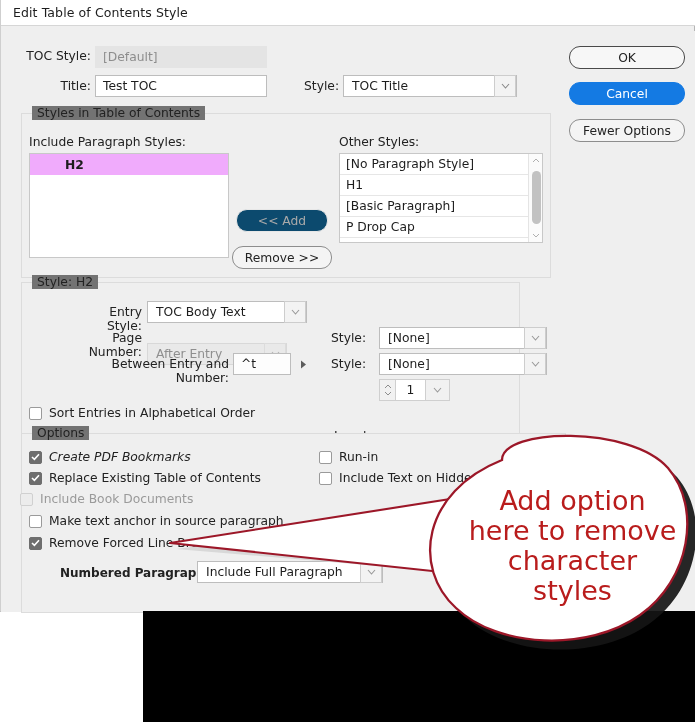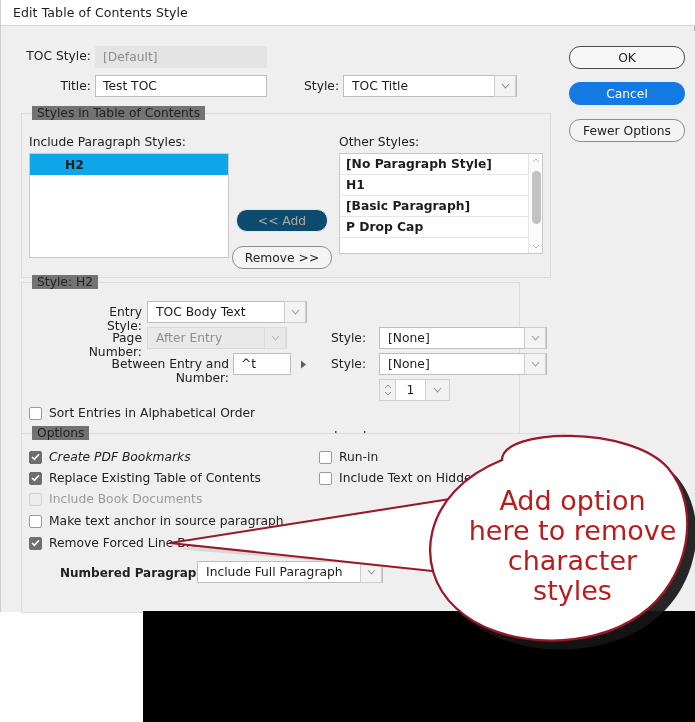--- a/index.html
+++ b/index.html
@@ -82,21 +82,21 @@
 
   
   .listbox {
     position:absolute; background:#ffffff; border:1px solid #c8c8c8;
     overflow:hidden;
   }
   .listbox .item {
     height:21px; font-size:12.3px; color:#1d1d1d;
     display:flex; align-items:center; padding-left:6px;
   }
-  .listbox .item.sel { background:#0ea5e9; font-weight:bold;padding-left:35px; }
+  .listbox .item.sel { background:#f0abfc; font-weight:bold;padding-left:35px; }
   .listbox.striped .item { border-bottom:1px solid #e6e6e6; }
 
   .vscroll {
     position:absolute; right:0; top:0; bottom:0; width:14px;
     background:#fbfbfb; border-left:1px solid #e4e4e4;
   }
   .vscroll .arrow { height:13px; display:flex; align-items:center; justify-content:center; }
   .vscroll .thumb {
     position:absolute; left:3px; width:9px; top:17px; height:53px;
     background:#c2c2c2; border-radius:5px;
@@ -191,21 +191,21 @@
 
     <div class="listbox" style="left:28px; top:122px; width:200px; height:105px;">
       <div class="item sel">H2</div>
     </div>
 
     <div class="btn flat-disabled" style="position:absolute; left:235px; top:178px; width:92px;">&lt;&lt; Add</div>
     <div class="btn" style="position:absolute; left:231px; top:215px; width:100px;">Remove &gt;&gt;</div>
 
     <span class="lbl" style="position:absolute; left:338px; top:104px;">Other Styles:</span>
 
-    <div class="listbox striped" style="left:338px; top:122px; width:204px; height:101px;font-weight:bold;">
+    <div class="listbox striped" style="left:338px; top:122px; width:204px; height:90px;">
       <div class="item">[No Paragraph Style]</div>
       <div class="item">H1</div>
       <div class="item">[Basic Paragraph]</div>
       <div class="item">P Drop Cap</div>
       <div class="vscroll">
         <div class="arrow">
           <svg width="8" height="5" viewBox="0 0 8 5">
               <path d="M1 4 L4 1 L7 4" fill="none" stroke="#b0b0b0" stroke-width="1"></path>
             </svg>
         </div>
@@ -226,21 +226,21 @@
     <div class="combo" style="position:absolute; left:146px; top:270px; width:160px;">
       <span>TOC Body Text</span>
       <span class="chev">
         <svg width="9" height="6" viewBox="0 0 9 6">
             <path d="M1 1 L4.5 5 L8 1" fill="none" stroke="#9a9a9a" stroke-width="1.1"></path>
           </svg>
       </span>
     </div>
 
     <span class="lbl" style="position:absolute; left:60px; top:300px; width:81px; text-align:right;">Page Number:</span>
-    <div class="combo disabled" style="position:absolute; left:146px; top:296px; width:140px;">
+    <div class="combo disabled" style="position:absolute; left:146px; top:312px; width:140px;">
       <span>After Entry</span>
       <span class="chev">
         <svg width="9" height="6" viewBox="0 0 9 6">
             <path d="M1 1 L4.5 5 L8 1" fill="none" stroke="#b3b3b3" stroke-width="1.1"></path>
           </svg>
       </span>
     </div>
 
     <span class="lbl" style="position:absolute; left:60px; top:326px; width:168px; text-align:right;">Between Entry and Number:</span>
     <div class="field" style="position:absolute; left:232px; top:322px; width:58px; background:#fdfdfd;">^t</div>
@@ -306,21 +306,21 @@
       <span class="lbl">Create PDF Bookmarks</span>
     </div>
     <div class="cbrow" style="left:28px; top:440px;">
       <span class="cb checked">
         <svg width="9" height="8" viewBox="0 0 9 8">
             <path d="M1 4 L3.4 6.4 L8 1.3" fill="none" stroke="#ffffff" stroke-width="1.6"></path>
           </svg>
       </span>
       <span class="lbl">Replace Existing Table of Contents</span>
     </div>
-    <div class="cbrow" style="left:28px; top:461px;">
+    <div class="cbrow" style="left:19px; top:461px;">
       <span class="cb dim"></span>
       <span class="lbl-dim">Include Book Documents</span>
     </div>
     <div class="cbrow" style="left:28px; top:483px;">
       <span class="cb"></span>
       <span class="lbl">Make text anchor in source paragraph</span>
     </div>
     <div class="cbrow" style="left:28px; top:505px;">
       <span class="cb checked">
         <svg width="9" height="8" viewBox="0 0 9 8">

